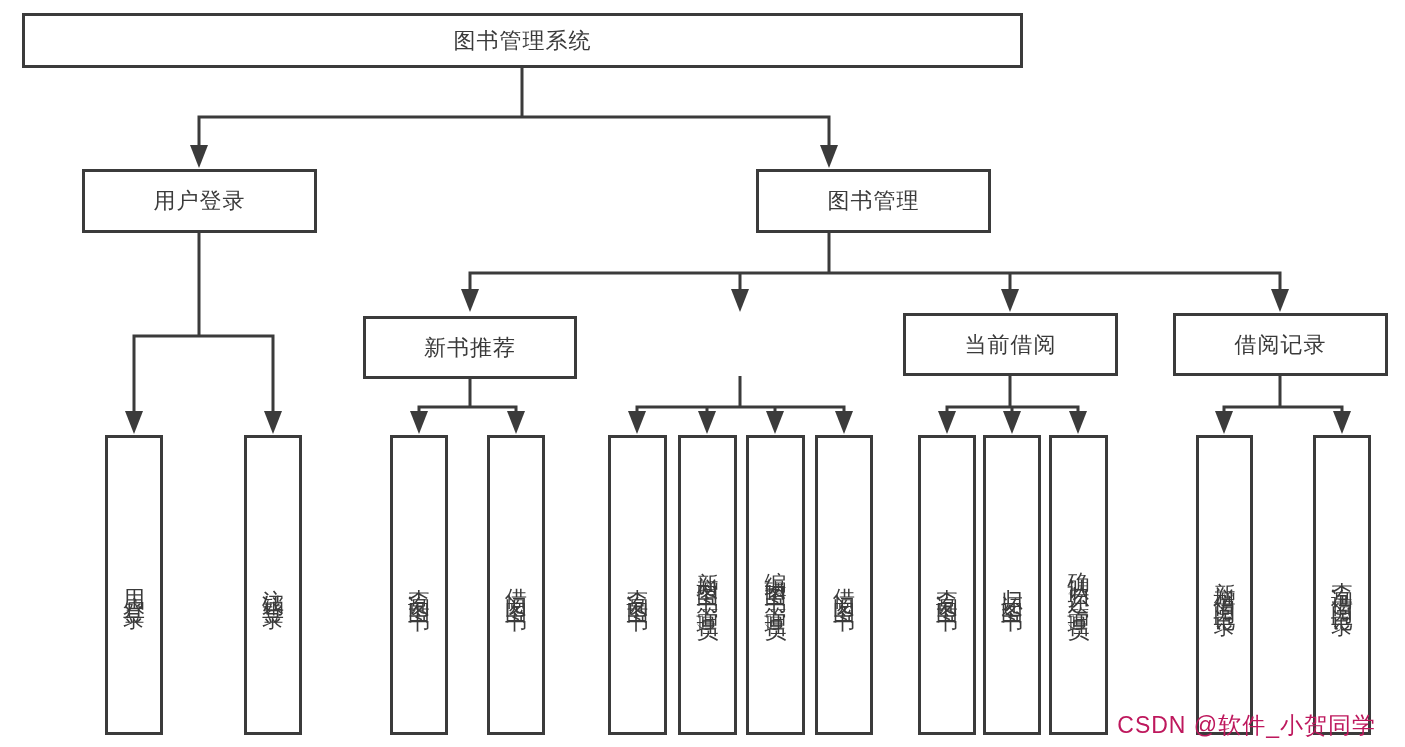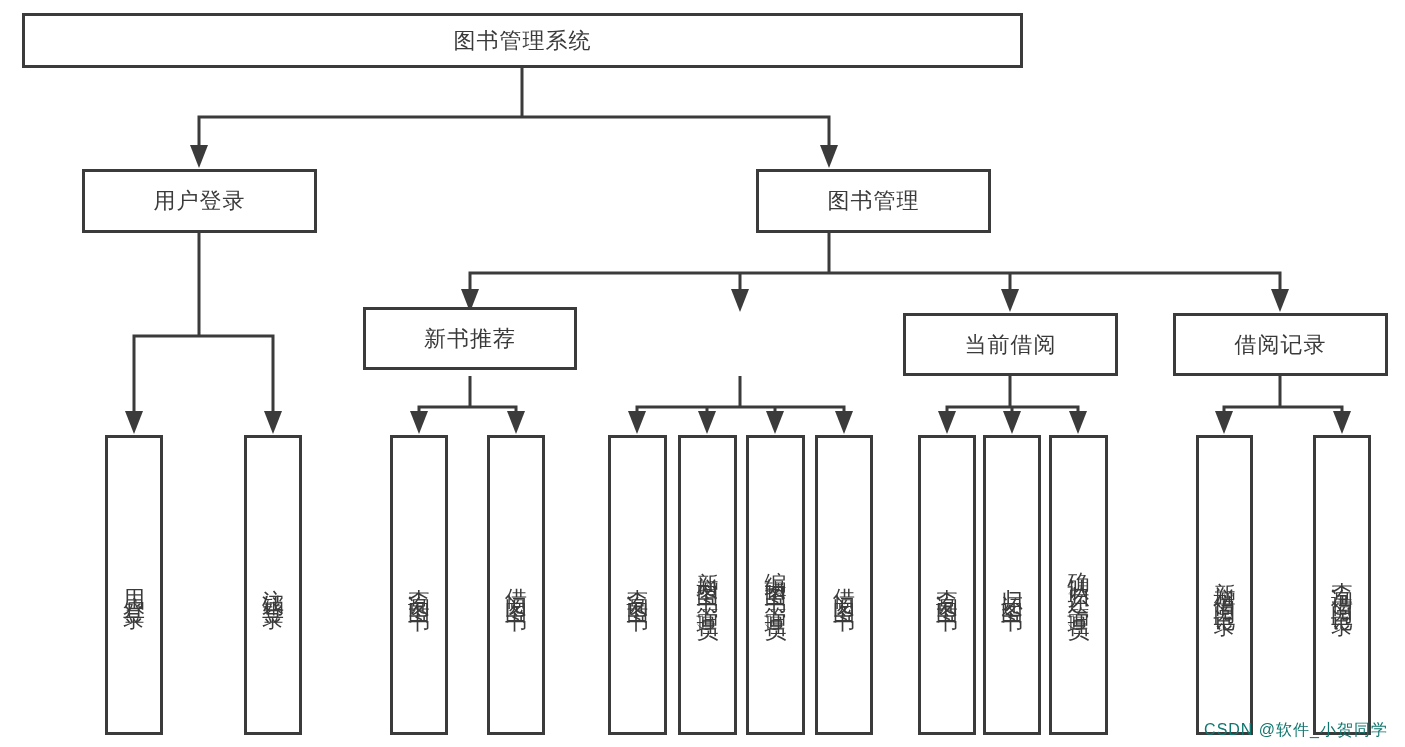--- a/index.html
+++ b/index.html
@@ -34,44 +34,44 @@
     position:absolute;left:0;top:0;z-index:1;
   }
   #connectors path{stroke:#3b3b3b;stroke-width:3;fill:none;}
   #connectors polygon{fill:#3b3b3b;stroke:none;}
   
   #n-root{left:22px;top:13px;width:1001px;height:55px;}
   
   #n-login{left:82px;top:169px;width:235px;height:64px;}
   #n-mgmt{left:756px;top:169px;width:235px;height:64px;}
   
-  #n-recommend{left:363px;top:307px;width:214px;height:63px;}
+  #n-recommend{left:363px;top:316px;width:214px;height:63px;}
   #n-borrow{left:633px;top:313px;width:215px;height:63px;}
   #n-current{left:903px;top:313px;width:215px;height:63px;}
   #n-records{left:1173px;top:313px;width:215px;height:63px;}
   
   .leaf{top:435px;height:300px;width:58px;}
   #l-login-0{left:105px;}
   #l-login-1{left:244px;}
   #l-rec-0{left:390px;}
   #l-rec-1{left:487px;}
   #l-bor-0{left:608px;width:59px;}
   #l-bor-1{left:678px;width:59px;}
   #l-bor-2{left:746px;width:59px;}
   #l-bor-3{left:815px;}
   #l-cur-0{left:918px;}
   #l-cur-1{left:983px;}
   #l-cur-2{left:1049px;width:59px;}
   #l-rcd-0{left:1196px;width:57px;}
   #l-rcd-1{left:1313px;}
   #watermark{
     position:absolute;
-    right:17px;bottom:6px;
-    font-size:16px;
-    color:#0f766e;
+    right:29px;bottom:6px;
+    font-size:23px;
+    color:#be185d;
     letter-spacing:1px;
     z-index:3;
   }
 </style>
 </head>
 <body>
 
 <div id="canvas">
 
   <svg id="connectors" width="1405" height="747" viewBox="0 0 1405 747">

